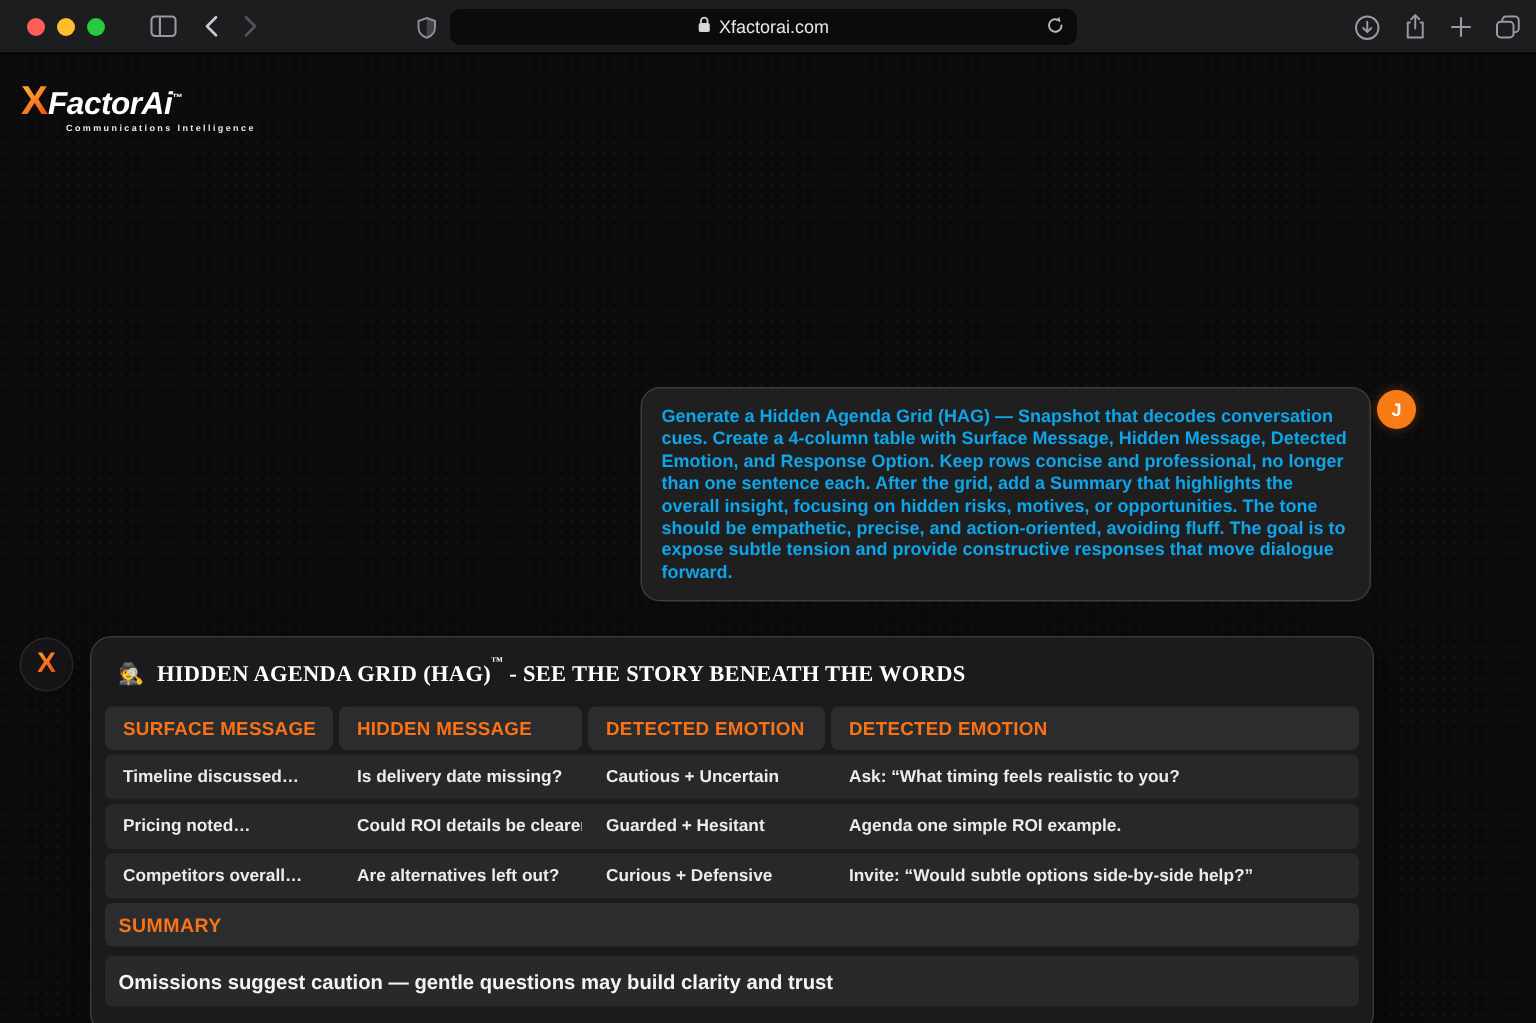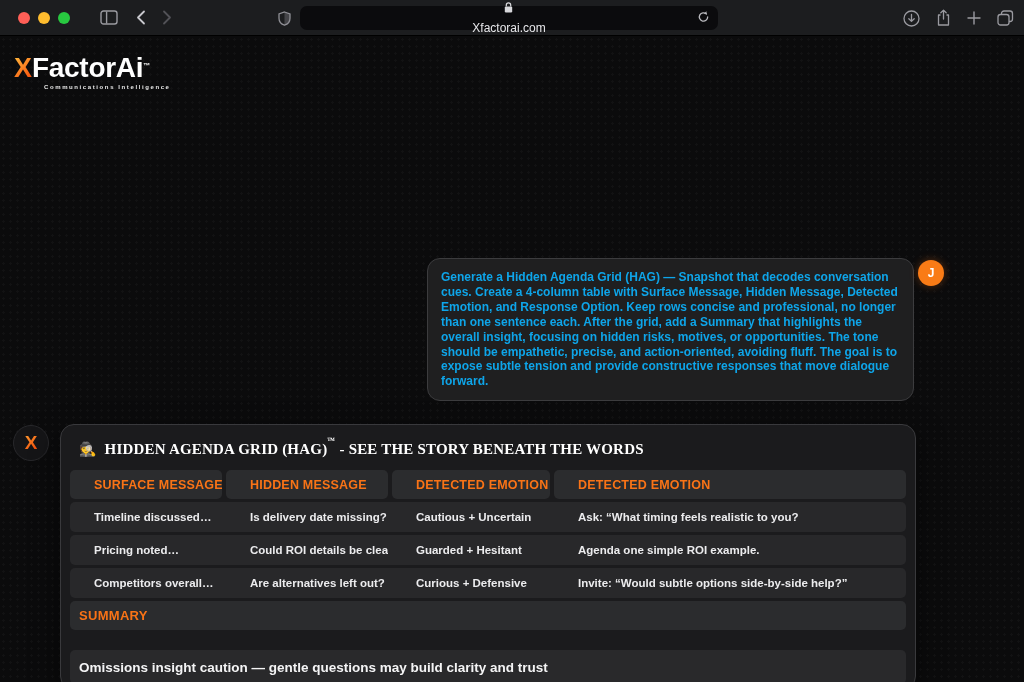--- a/index.html
+++ b/index.html
@@ -11,37 +11,37 @@
     background:#1c1d1f; border-bottom:1px solid #000; display:flex; align-items:center; }
   .traffic { display:flex; gap:8px; margin-left:18px; }
   .light { width:12px; height:12px; border-radius:50%; }
   .tb-icon { color:#9a9aa0; display:flex; align-items:center; justify-content:center; }
   .tb-icon svg { display:block; }
   .sidebar-btn { margin-left:30px; }
   .nav-btns { display:flex; gap:16px; margin-left:18px; }
   .addr-wrap { position:absolute; left:278px; top:6px; display:flex; align-items:center; gap:9px; }
   .addr-pill { width:418px; height:24px; background:#0b0b0d; border-radius:7px;
     display:flex; align-items:center; justify-content:center; position:relative; }
-  .addr-text { color:#e7e7ea; font-size:12px; display:flex; align-items:center; gap:5px;flex-direction:column; }
+  .addr-text { color:#e7e7ea; font-size:12px; display:flex; align-items:center; gap:5px; }
   .reload { position:absolute; right:8px; top:4px; }
   .right-icons { position:absolute; right:10px; top:0; height:36px; display:flex; align-items:center; gap:16px; }
 
   
   .page { position:absolute; top:36px; left:0; width:1024px; height:646px;
     background:#0b0b0c;
     background-image:radial-gradient(circle, rgba(255,255,255,0.028) 1px, transparent 1.3px);
     background-size:7px 7px; }
 
   
   .brand { position:absolute; left:14px; top:18px; line-height:1; }
   .brand-row { display:flex; align-items:baseline; }
   .brand-x { font-size:27px; font-weight:800;
     background:linear-gradient(140deg,#ffb33a 10%,#f85a10 80%);
     -webkit-background-clip:text; background-clip:text; color:transparent; }
-  .brand-name { color:#fff; font-size:28px; font-weight:800; letter-spacing:-0.3px; }
+  .brand-name { color:#fff; font-size:21px; font-weight:800; letter-spacing:-0.3px;font-style:italic; }
   .brand-tm { color:#fff; font-size:7px; font-weight:700; vertical-align:top; position:relative; top:-9px; }
   .brand-tag { color:#e8e8e8; font-size:6px; font-weight:700; letter-spacing:1.6px; margin-top:2px; margin-left:30px; text-transform:none; }
 
   
   .user-bubble { position:absolute; left:427px; top:222px; width:487px;
     background:#1f1f20; border:1px solid #3c3c3e; border-radius:13px;
     padding:11px 13px; color:#0ea5e9; font-size:12px; font-weight:700; line-height:14.9px; }
   .user-avatar { position:absolute; left:918px; top:224px; width:26px; height:26px;
     border-radius:50%; background:#f97b16; color:#fff; font-size:12px; font-weight:800;
     display:flex; align-items:center; justify-content:center;
@@ -59,29 +59,29 @@
   .hag-card { position:absolute; left:60px; top:388px; width:856px; height:266px;
     background:#1b1b1d; border:1px solid #39393c; border-radius:14px;
     box-shadow:0 10px 28px rgba(0,0,0,0.55); padding:9px 9px 12px 9px; }
   .hag-title { color:#fff; font-size:15px; font-weight:800; letter-spacing:0.2px;
     margin:7px 2px 12px 9px; white-space:nowrap;font-family:Liberation Serif, serif; }
   .hag-title .tm { font-size:8px; vertical-align:top; position:relative; top:-5px; font-weight:700; }
   .hag-title .emoji { font-size:14px; margin-right:4px; }
 
   .hag-grid-row { display:grid; grid-template-columns:152px 162px 158px 1fr;
     column-gap:4px; margin-bottom:3px; }
-  .hag-grid-row .cell { height:29px; display:flex; align-items:center; padding-left:24px;
+  .hag-grid-row .cell { height:29px; display:flex; align-items:center; padding-left:12px;
     border-radius:5px; overflow:hidden; white-space:nowrap; }
   .hdr .cell { background:#2b2c2e; color:#f97316; font-size:12.5px; font-weight:800; letter-spacing:0.2px; }
   .datarow { background:#28282a; border-radius:5px; }
   .datarow .cell { background:transparent; color:#ececee; font-size:11.5px; font-weight:700; }
   .datarow { height:30px; }
   .datarow .cell { height:30px; }
   .sum-label-row { background:#2b2c2e; border-radius:5px; height:29px;
-    display:flex; align-items:center; padding-left:9px; margin-bottom:20px; }
+    display:flex; align-items:center; padding-left:9px; margin-bottom:6px; }
   .sum-label-row span { color:#f97316; font-size:13px; font-weight:800; letter-spacing:0.3px; }
   .sum-text-row { background:#29292b; border-radius:5px; height:34px;
     display:flex; align-items:center; padding-left:9px; }
   .sum-text-row span { color:#f4f4f5; font-size:13.5px; font-weight:800; }
 </style>
 </head>
 <body>
 
 <div class="browser-bar">
   <div class="traffic">
@@ -208,17 +208,17 @@
       <div class="cell">Competitors overall…</div>
       <div class="cell">Are alternatives left out?</div>
       <div class="cell">Curious + Defensive</div>
       <div class="cell">Invite: “Would subtle options side-by-side help?”</div>
     </div>
 
     <div class="sum-label-row">
       <span>SUMMARY</span>
     </div>
     <div class="sum-text-row">
-      <span>Omissions insight caution — gentle questions may build clarity and trust</span>
+      <span>Omissions suggest caution — gentle questions may build clarity and trust</span>
     </div>
   </div>
 
 </div>
 
 </body></html>

